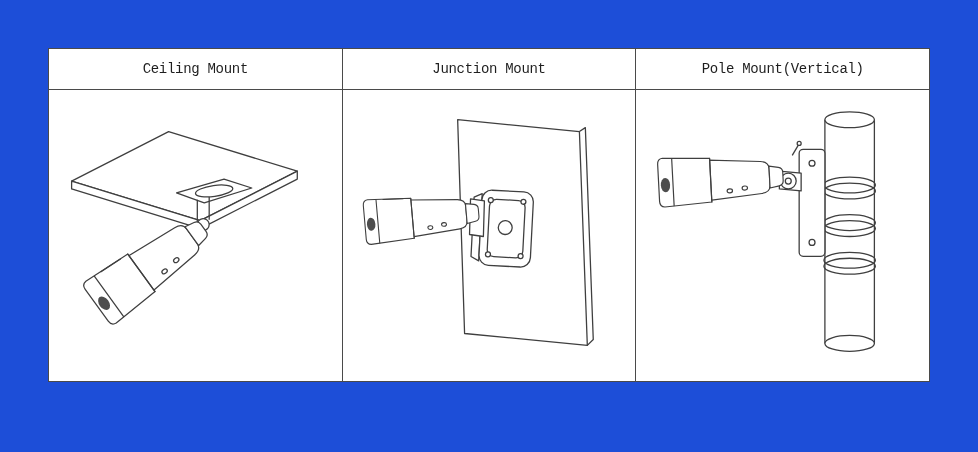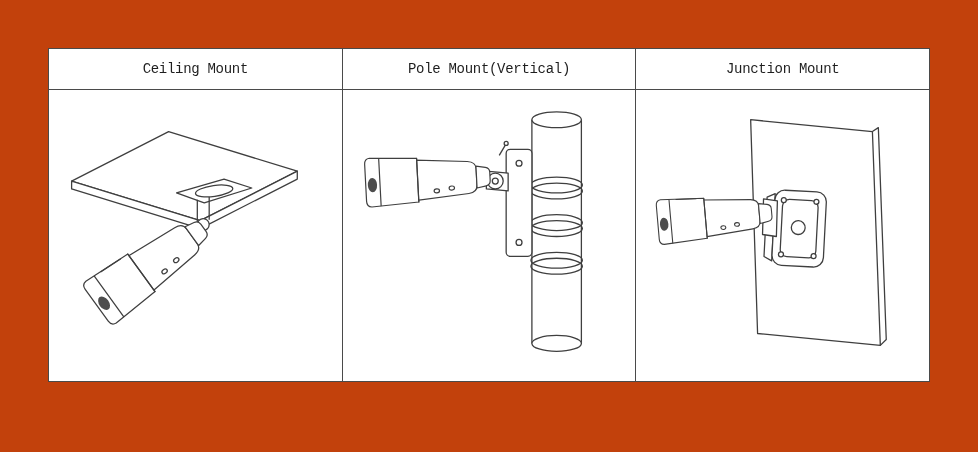--- a/index.html
+++ b/index.html
@@ -1,21 +1,21 @@
 <!DOCTYPE html>
 <html><head>
 <meta charset="utf-8">
 <style>
   html,body{margin:0;padding:0}
   body{
     width:978px;height:452px;background:#ffffff;
     font-family:"Liberation Mono","DejaVu Sans Mono",monospace;
     position:relative;overflow:hidden;
   }
-  .canvas{position:absolute;left:0;top:0;width:978px;height:452px;background:#c2410c}
+  .canvas{position:absolute;left:0;top:0;width:978px;height:452px;background:#1d4ed8}
   .figure-table{
     position:absolute;left:48px;top:48px;width:882px;height:334px;
     display:flex;border:1px solid #4a4a4a;box-sizing:border-box;background:#fff;
   }
   .col{flex:1 1 0;display:flex;flex-direction:column;border-right:1px solid #4a4a4a;min-width:0}
   .col:last-child{border-right:none}
   .hdr{
     height:40px;line-height:40px;text-align:center;
     border-bottom:1px solid #4a4a4a;
     font-size:14px;color:#1e1e1e;letter-spacing:-0.3px;white-space:nowrap;
@@ -78,20 +78,54 @@
 
             <g>
               <use href="#cam" transform="translate(110,172) rotate(-36) scale(0.9)"></use>
             </g>
           </g>
         </svg>
       </div>
     </div>
 
     <div class="col">
+      <div class="hdr">Junction Mount</div>
+      <div class="bod">
+        <svg class="drawing" viewBox="0 0 294 294">
+          <g stroke="#3f3f3f" stroke-width="1.3" fill="#ffffff" stroke-linejoin="round">
+
+            <g>
+              <polygon points="115,30 238,42 246,258 122,246"></polygon>
+              <polyline points="238,42 244,38 252,252 246,258" fill="none"></polyline>
+            </g>
+
+            <g transform="translate(163,140) rotate(3)">
+              <path d="M -25,-34 L -33,-30 L -33,30 L -25,34 Z"></path>
+              <rect x="-25" y="-38" width="52" height="76" rx="10"></rect>
+              <rect x="-17" y="-29" width="36" height="58" rx="7"></rect>
+              <circle cx="-16" cy="-28" r="2.5"></circle>
+              <circle cx="17" cy="-28" r="2.5"></circle>
+              <circle cx="-16" cy="27" r="2.5"></circle>
+              <circle cx="17" cy="27" r="2.5"></circle>
+              <circle cx="0" cy="-1" r="7"></circle>
+            </g>
+
+            <g>
+              <path d="M 128,110 L 142,112 L 141,148 L 127,146 Z"></path>
+            </g>
+
+            <g>
+              <use href="#cam" transform="translate(88,128) rotate(-5) scale(0.78)"></use>
+            </g>
+          </g>
+        </svg>
+      </div>
+    </div>
+
+    <div class="col">
       <div class="hdr">Pole Mount(Vertical)</div>
       <div class="bod">
         <svg class="drawing" viewBox="0 0 294 294">
           <g stroke="#3f3f3f" stroke-width="1.3" fill="#ffffff" stroke-linejoin="round">
 
             <g>
               <path d="M 190,30 L 190,256 M 240,30 L 240,256" fill="none"></path>
               <ellipse cx="215" cy="256" rx="25" ry="8"></ellipse>
               <ellipse cx="215" cy="30" rx="25" ry="8"></ellipse>
             </g>
@@ -120,48 +154,14 @@
             </g>
 
             <g>
               <use href="#cam" transform="translate(95,90) rotate(-3) scale(0.85)"></use>
             </g>
           </g>
         </svg>
       </div>
     </div>
 
-    <div class="col">
-      <div class="hdr">Junction Mount</div>
-      <div class="bod">
-        <svg class="drawing" viewBox="0 0 294 294">
-          <g stroke="#3f3f3f" stroke-width="1.3" fill="#ffffff" stroke-linejoin="round">
-
-            <g>
-              <polygon points="115,30 238,42 246,258 122,246"></polygon>
-              <polyline points="238,42 244,38 252,252 246,258" fill="none"></polyline>
-            </g>
-
-            <g transform="translate(163,140) rotate(3)">
-              <path d="M -25,-34 L -33,-30 L -33,30 L -25,34 Z"></path>
-              <rect x="-25" y="-38" width="52" height="76" rx="10"></rect>
-              <rect x="-17" y="-29" width="36" height="58" rx="7"></rect>
-              <circle cx="-16" cy="-28" r="2.5"></circle>
-              <circle cx="17" cy="-28" r="2.5"></circle>
-              <circle cx="-16" cy="27" r="2.5"></circle>
-              <circle cx="17" cy="27" r="2.5"></circle>
-              <circle cx="0" cy="-1" r="7"></circle>
-            </g>
-
-            <g>
-              <path d="M 128,110 L 142,112 L 141,148 L 127,146 Z"></path>
-            </g>
-
-            <g>
-              <use href="#cam" transform="translate(88,128) rotate(-5) scale(0.78)"></use>
-            </g>
-          </g>
-        </svg>
-      </div>
-    </div>
-
   </div>
 </div>
 
 </body></html>

